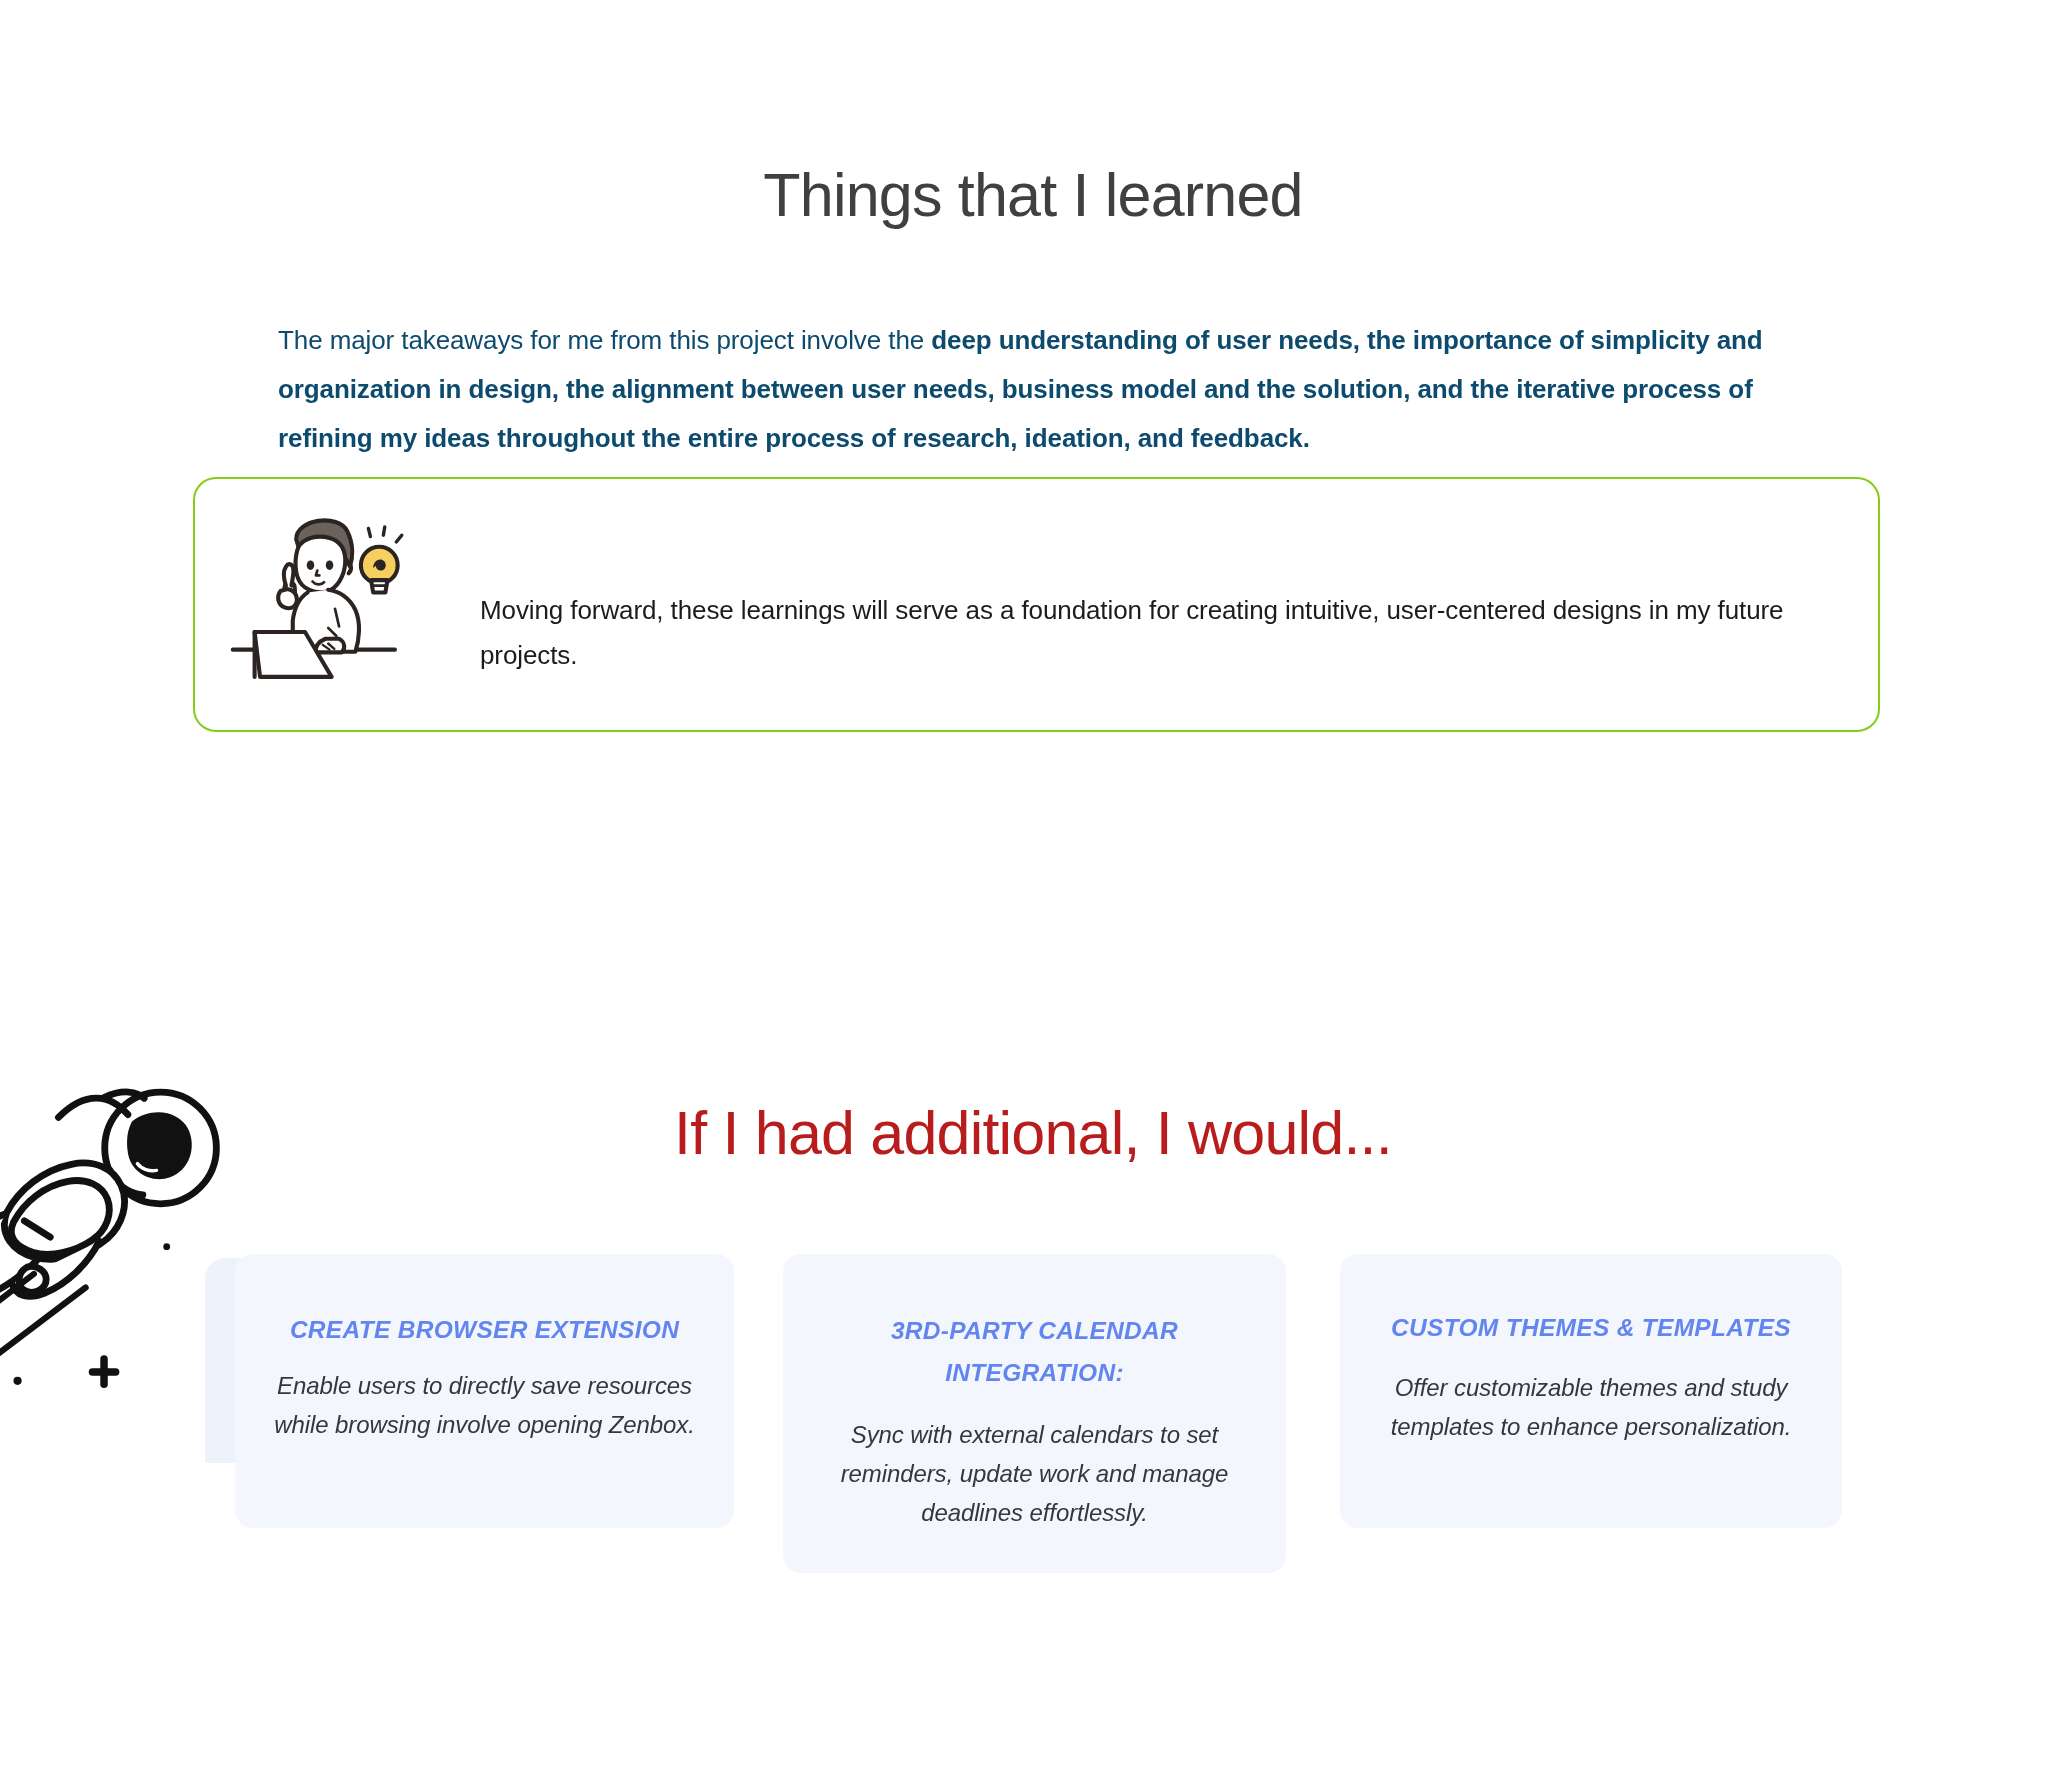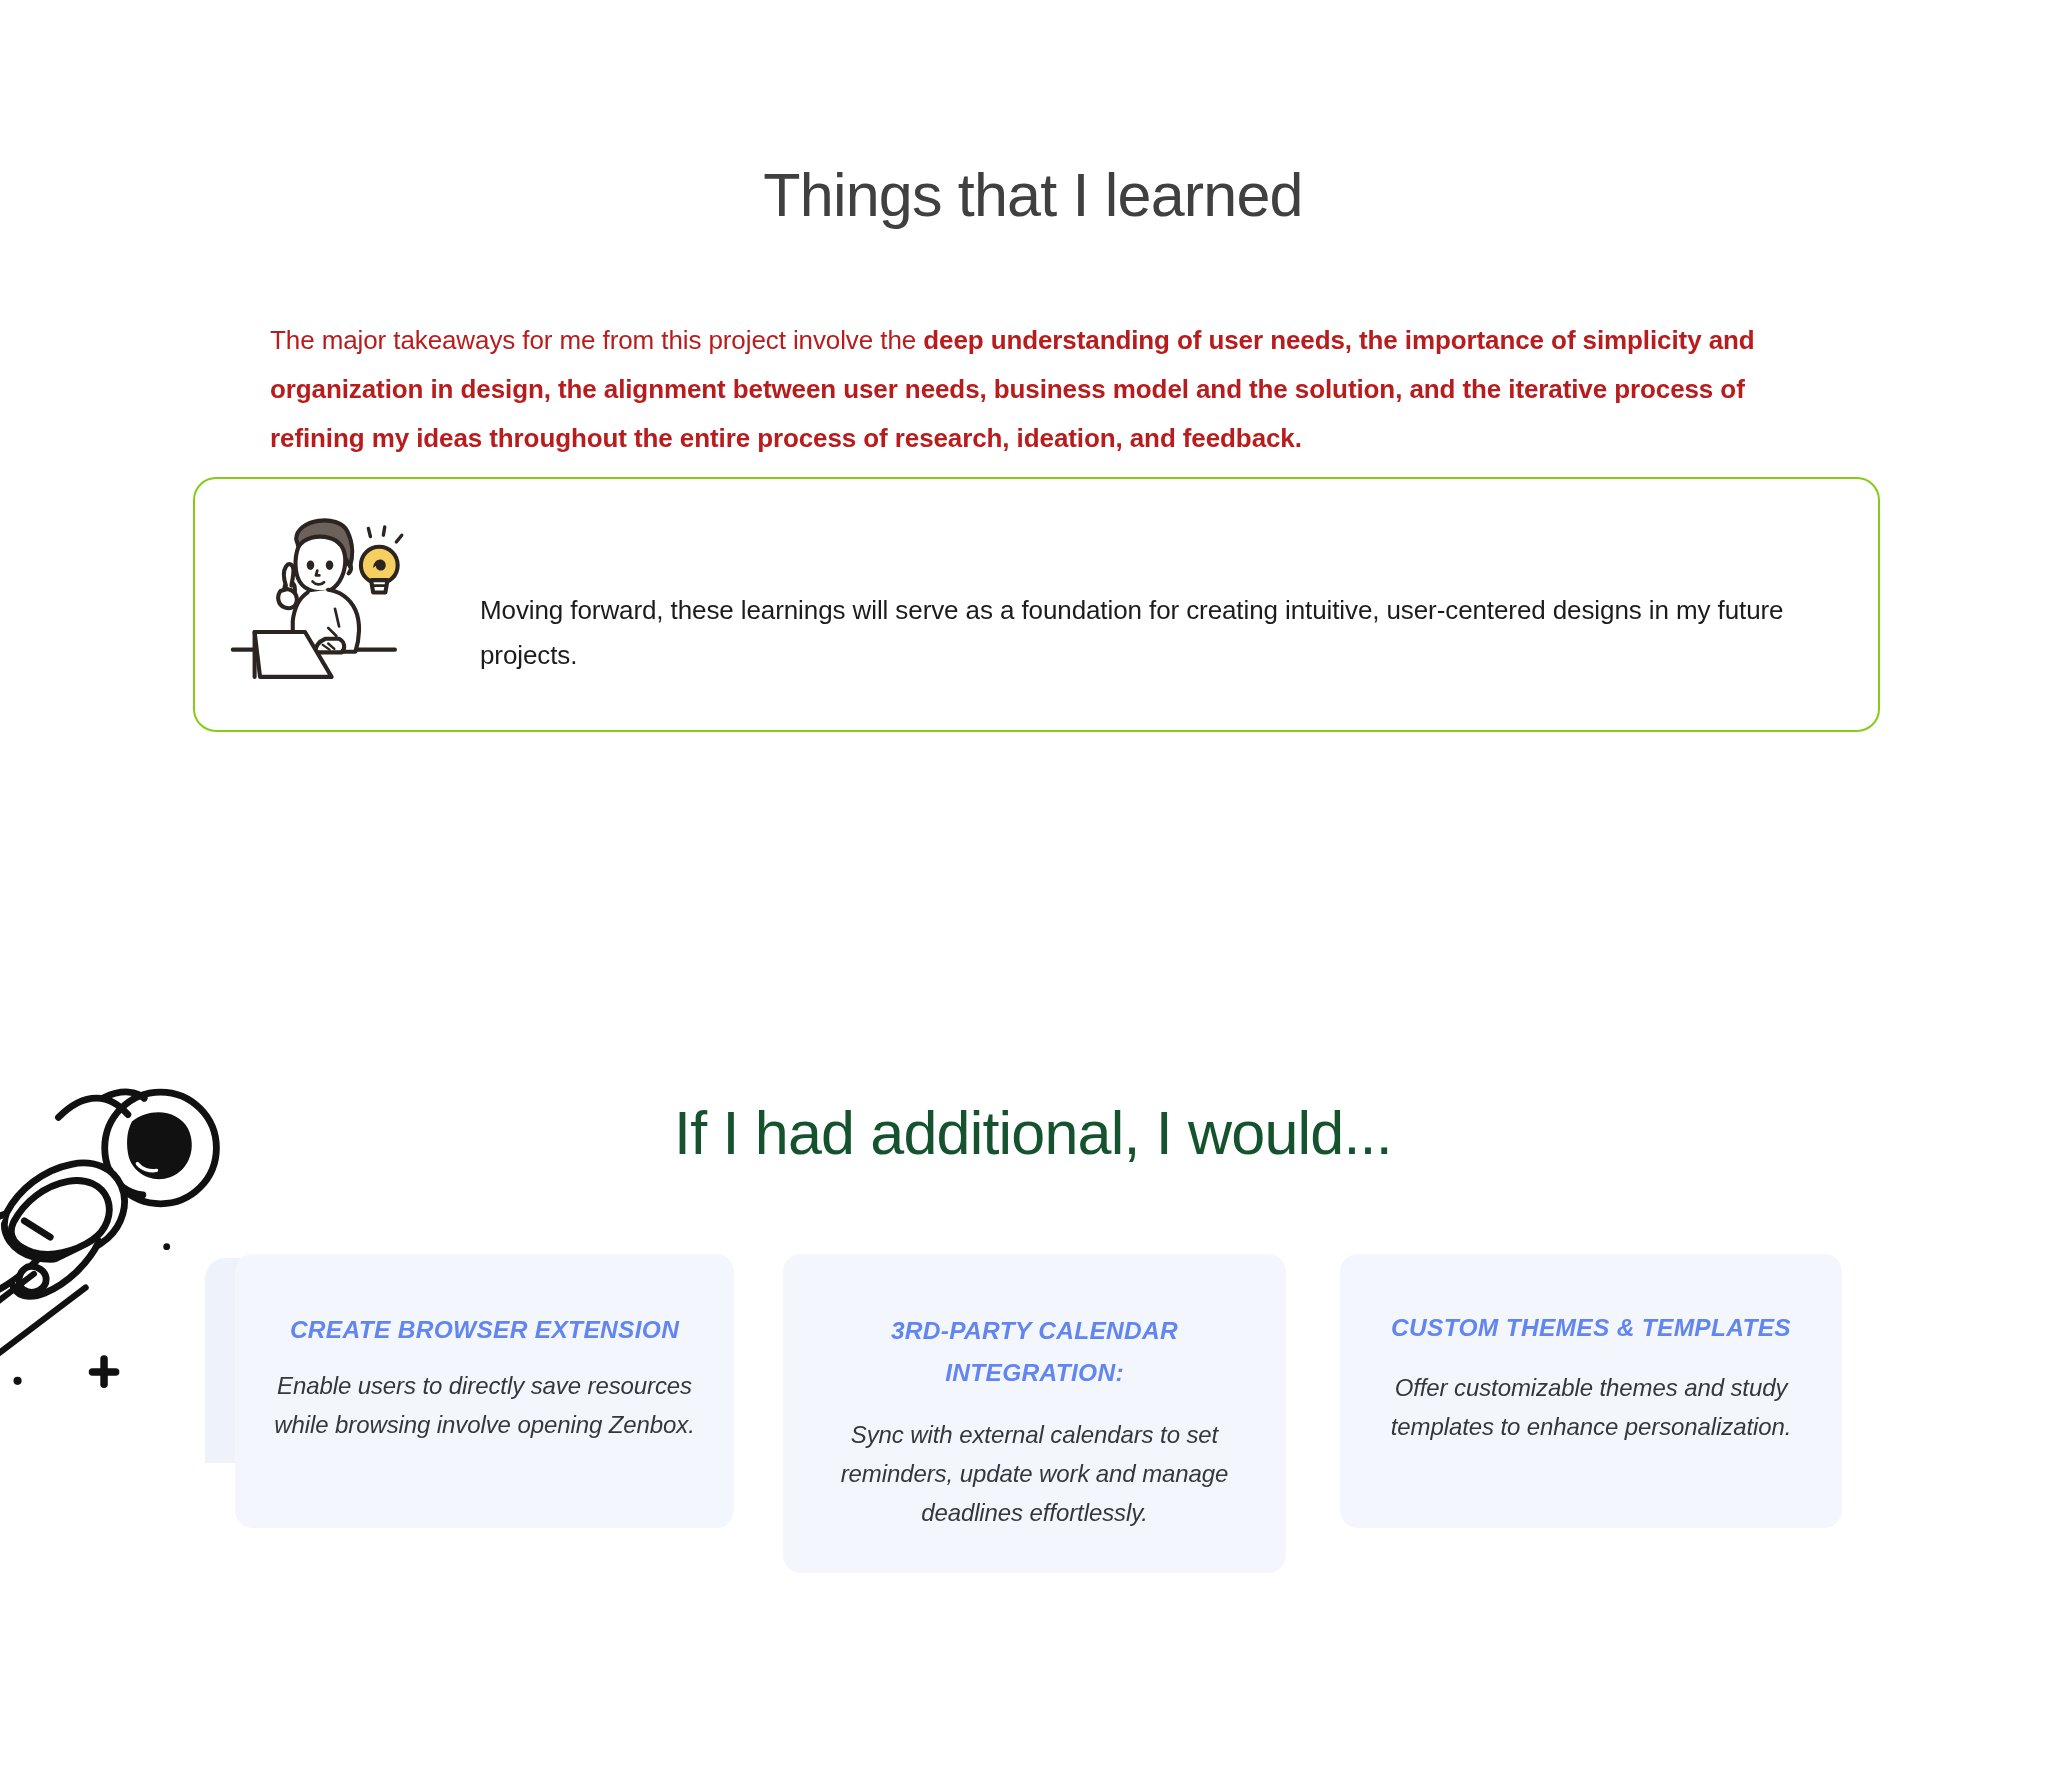--- a/index.html
+++ b/index.html
@@ -31,25 +31,25 @@
     width: 2066px;
     text-align: center;
     font-size: 61px;
     font-weight: 500;
     letter-spacing: -0.8px;
     color: #404040;
     line-height: 1.1;
   }
   .lead-paragraph {
     position: absolute;
-    left: 270px; top: 290px;
+    left: 278px; top: 290px;
     width: 1527px;
     font-size: 26px;
     line-height: 49px;
-    color: #b91c1c;
+    color: #0c4a6e;
     font-weight: 400;
     letter-spacing: -0.1px;
   }
   .lead-paragraph b { font-weight: 700; }
 
   
   .callout-box {
     position: absolute;
     left: 193px; top: 477px;
     width: 1687px;
@@ -82,21 +82,21 @@
     height: 814px;
   }
   .h1-title-2 {
     position: absolute;
     left: 0; top: 104px;
     width: 2066px;
     text-align: center;
     font-size: 61px;
     font-weight: 500;
     letter-spacing: -0.8px;
-    color: #14532d;
+    color: #b91c1c;
     line-height: 1.1;
   }
   .astronaut-wrap {
     position: absolute;
     left: -41px; top: 68px;
     width: 286px;
     height: 382px;
   }
   .astronaut-backdrop {
     position: absolute;

